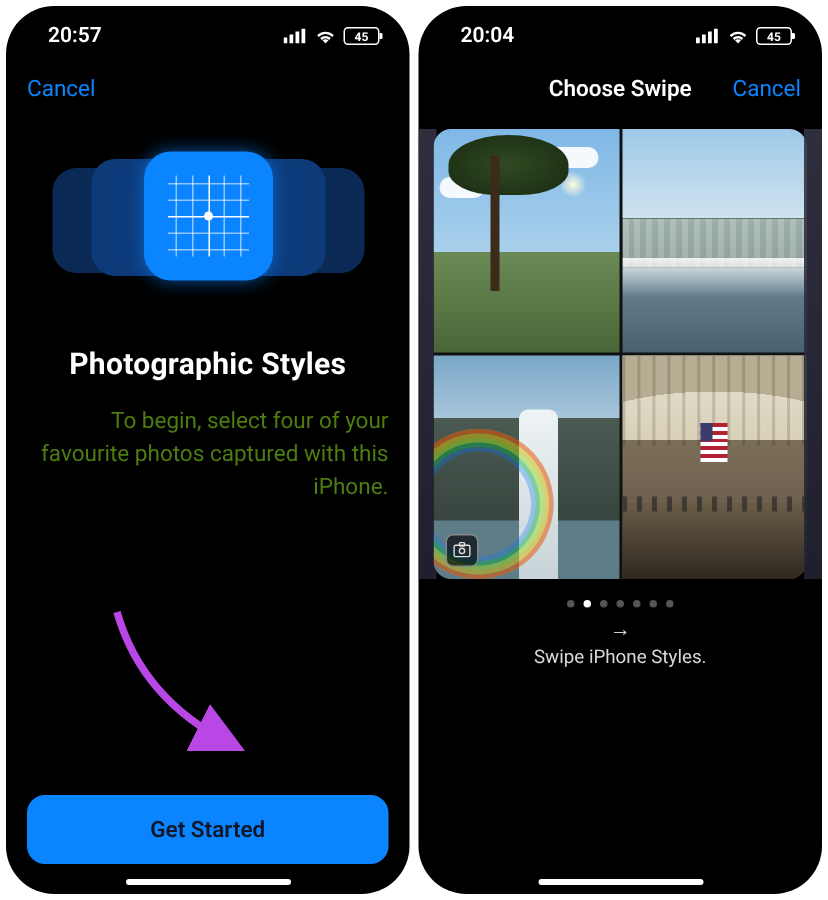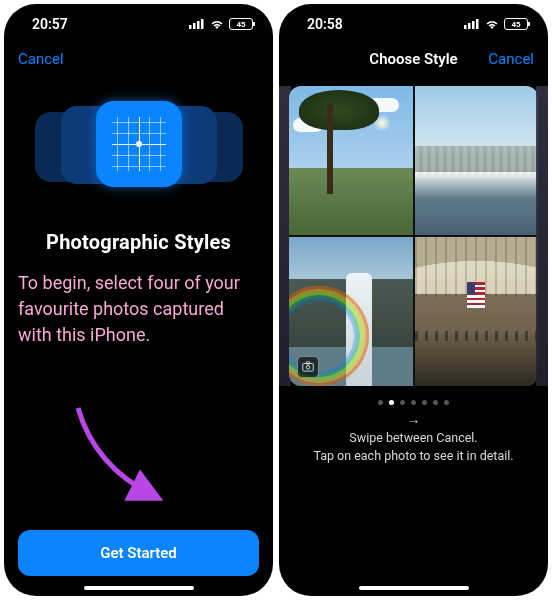--- a/index.html
+++ b/index.html
@@ -88,30 +88,30 @@
     position: absolute; background: rgba(255,255,255,0.55);
   }
   .grid-icon .hline { height: 1px; width: 100%; left: 0; }
   .grid-icon .vline { width: 1px; height: 100%; top: 0; }
 
   .title-1 {
     font-size: 20px; font-weight: 700; text-align: center; margin: 8px 16px 16px;
     letter-spacing: 0.2px;
   }
   .para {
-    font-size: 18px; color: #f9a8d4; text-align: left;
+    font-size: 15px; color: #4d7c0f; text-align: right;
     padding: 0 14px; line-height: 1.45; margin-bottom: 18px;
   }
 
   .arrow-annotation {
     position: absolute; left: 64px; bottom: 86px; pointer-events: none;
   }
 
   .primary-btn {
-    background: #0a84ff; color: #ffffff; font-size: 15px; font-weight: 600;
+    background: #0a84ff; color: #0f172a; font-size: 15px; font-weight: 600;
     border-radius: 12px; text-align: center; padding: 14px 0;
     margin: 0 14px 20px; cursor: pointer;
   }
   .home-indicator {
     position: absolute; bottom: 6px; left: 50%; transform: translateX(-50%);
     width: 110px; height: 4px; background: #fff; border-radius: 3px;
   }
   .spacer { flex: 1; }
 
   
@@ -261,21 +261,21 @@
     </defs>
     <path d="M10 8 C 22 50, 50 78, 86 96" stroke="#b847e6" stroke-width="5" fill="none" marker-end="url(#ah)"></path>
   </svg>
 
   <div class="primary-btn">Get Started</div>
   <div class="home-indicator"></div>
 </div>
 
 <div class="phone">
   <div class="status-bar">
-    <span>20:58</span>
+    <span>20:04</span>
     <div class="status-right">
       <span class="signal">
         <svg width="16" height="10" viewBox="0 0 16 10">
             <rect x="0" y="6" width="2.5" height="4" fill="#fff"></rect>
             <rect x="4" y="4" width="2.5" height="6" fill="#fff"></rect>
             <rect x="8" y="2" width="2.5" height="8" fill="#fff"></rect>
             <rect x="12" y="0" width="2.5" height="10" fill="#fff"></rect>
           </svg>
       </span>
       <span class="wifi">
@@ -286,21 +286,21 @@
           </svg>
       </span>
       <span class="battery">
         <span class="battery-box">45</span>
       </span>
     </div>
   </div>
 
   <div class="nav-bar">
     <span class="nav-left"></span>
-    <span class="nav-title">Choose Style</span>
+    <span class="nav-title">Choose Swipe</span>
     <span class="nav-right link">Cancel</span>
   </div>
 
   <div class="carousel-wrap">
     <div class="edge-card cw-left"></div>
     <div class="style-card">
       <div class="photo p1">
         <div class="cloud c1"></div>
           <div class="cloud c2"></div>
         <div class="sun"></div>
@@ -338,19 +338,18 @@
       <div class="dot active"></div>
       <div class="dot"></div>
       <div class="dot"></div>
       <div class="dot"></div>
       <div class="dot"></div>
       <div class="dot"></div>
     </div>
 
   <div class="swipe-arrow">→</div>
   <div class="hint">
-    <span>Swipe between Cancel.</span><br>
-    <span>Tap on each photo to see it in detail.</span>
+    <span>Swipe iPhone Styles.</span><br>
   </div>
 
   <div class="spacer"></div>
   <div class="home-indicator"></div>
 </div>
 
 </body></html>

